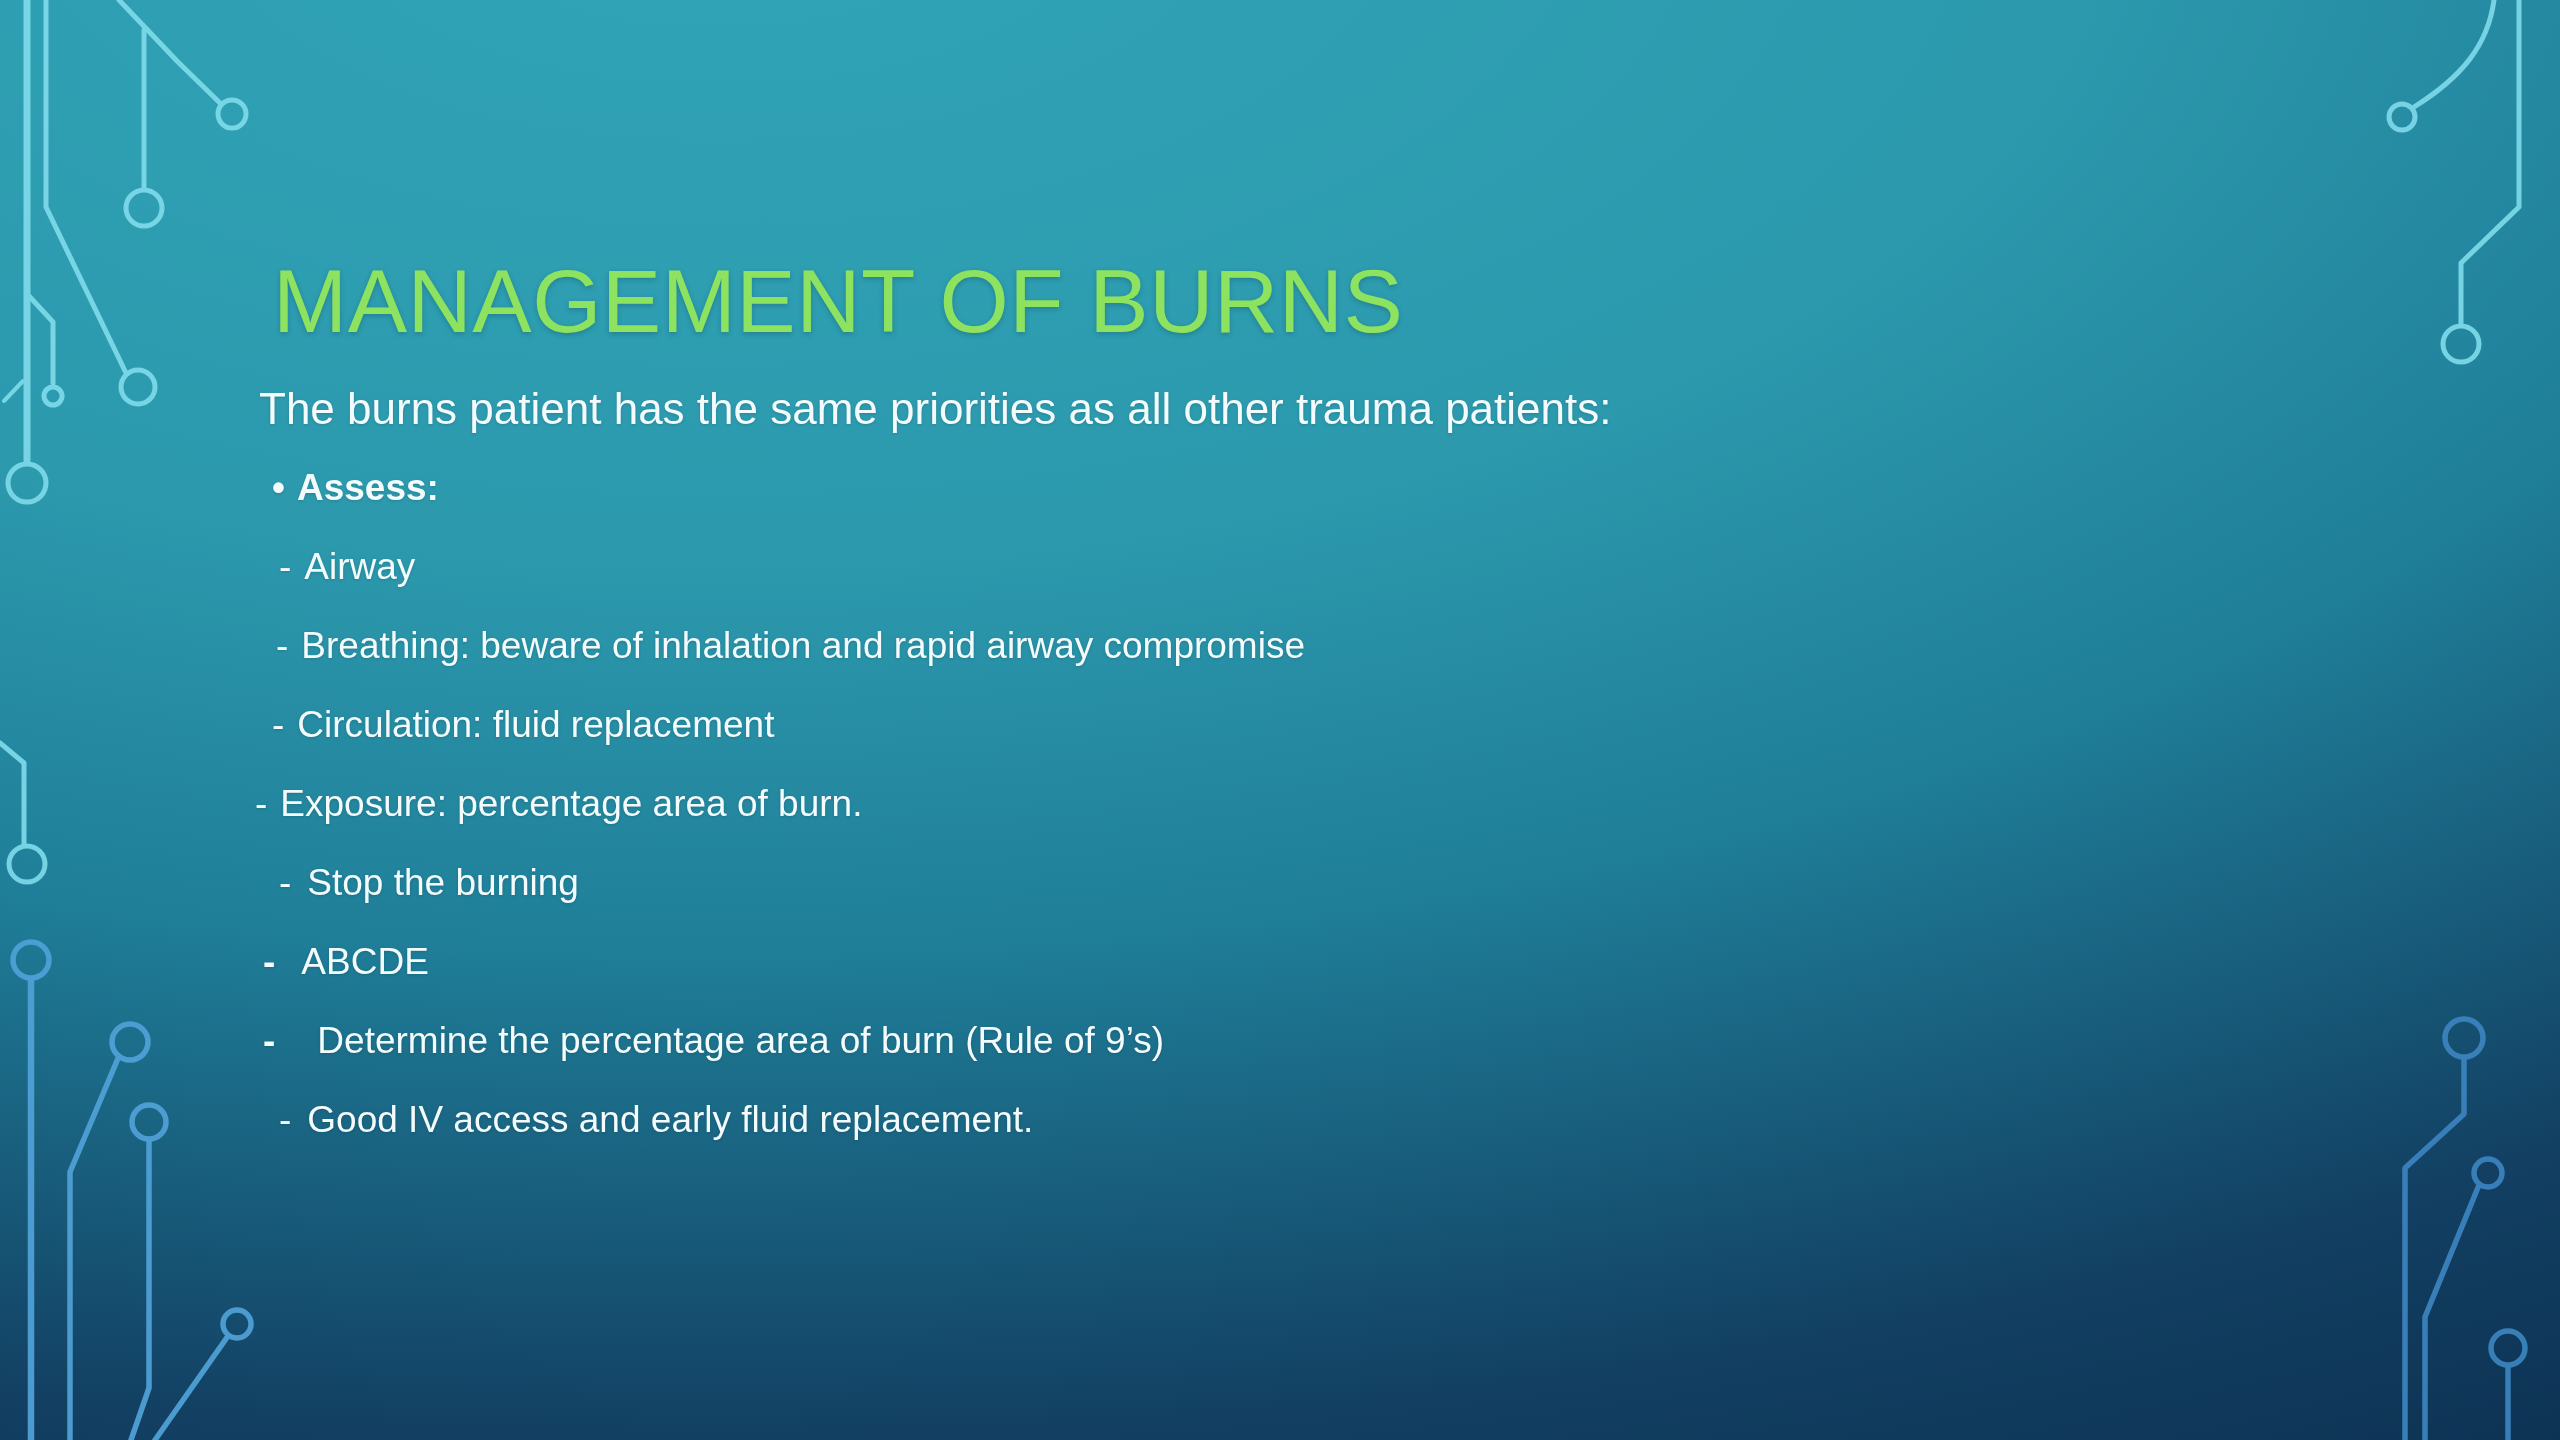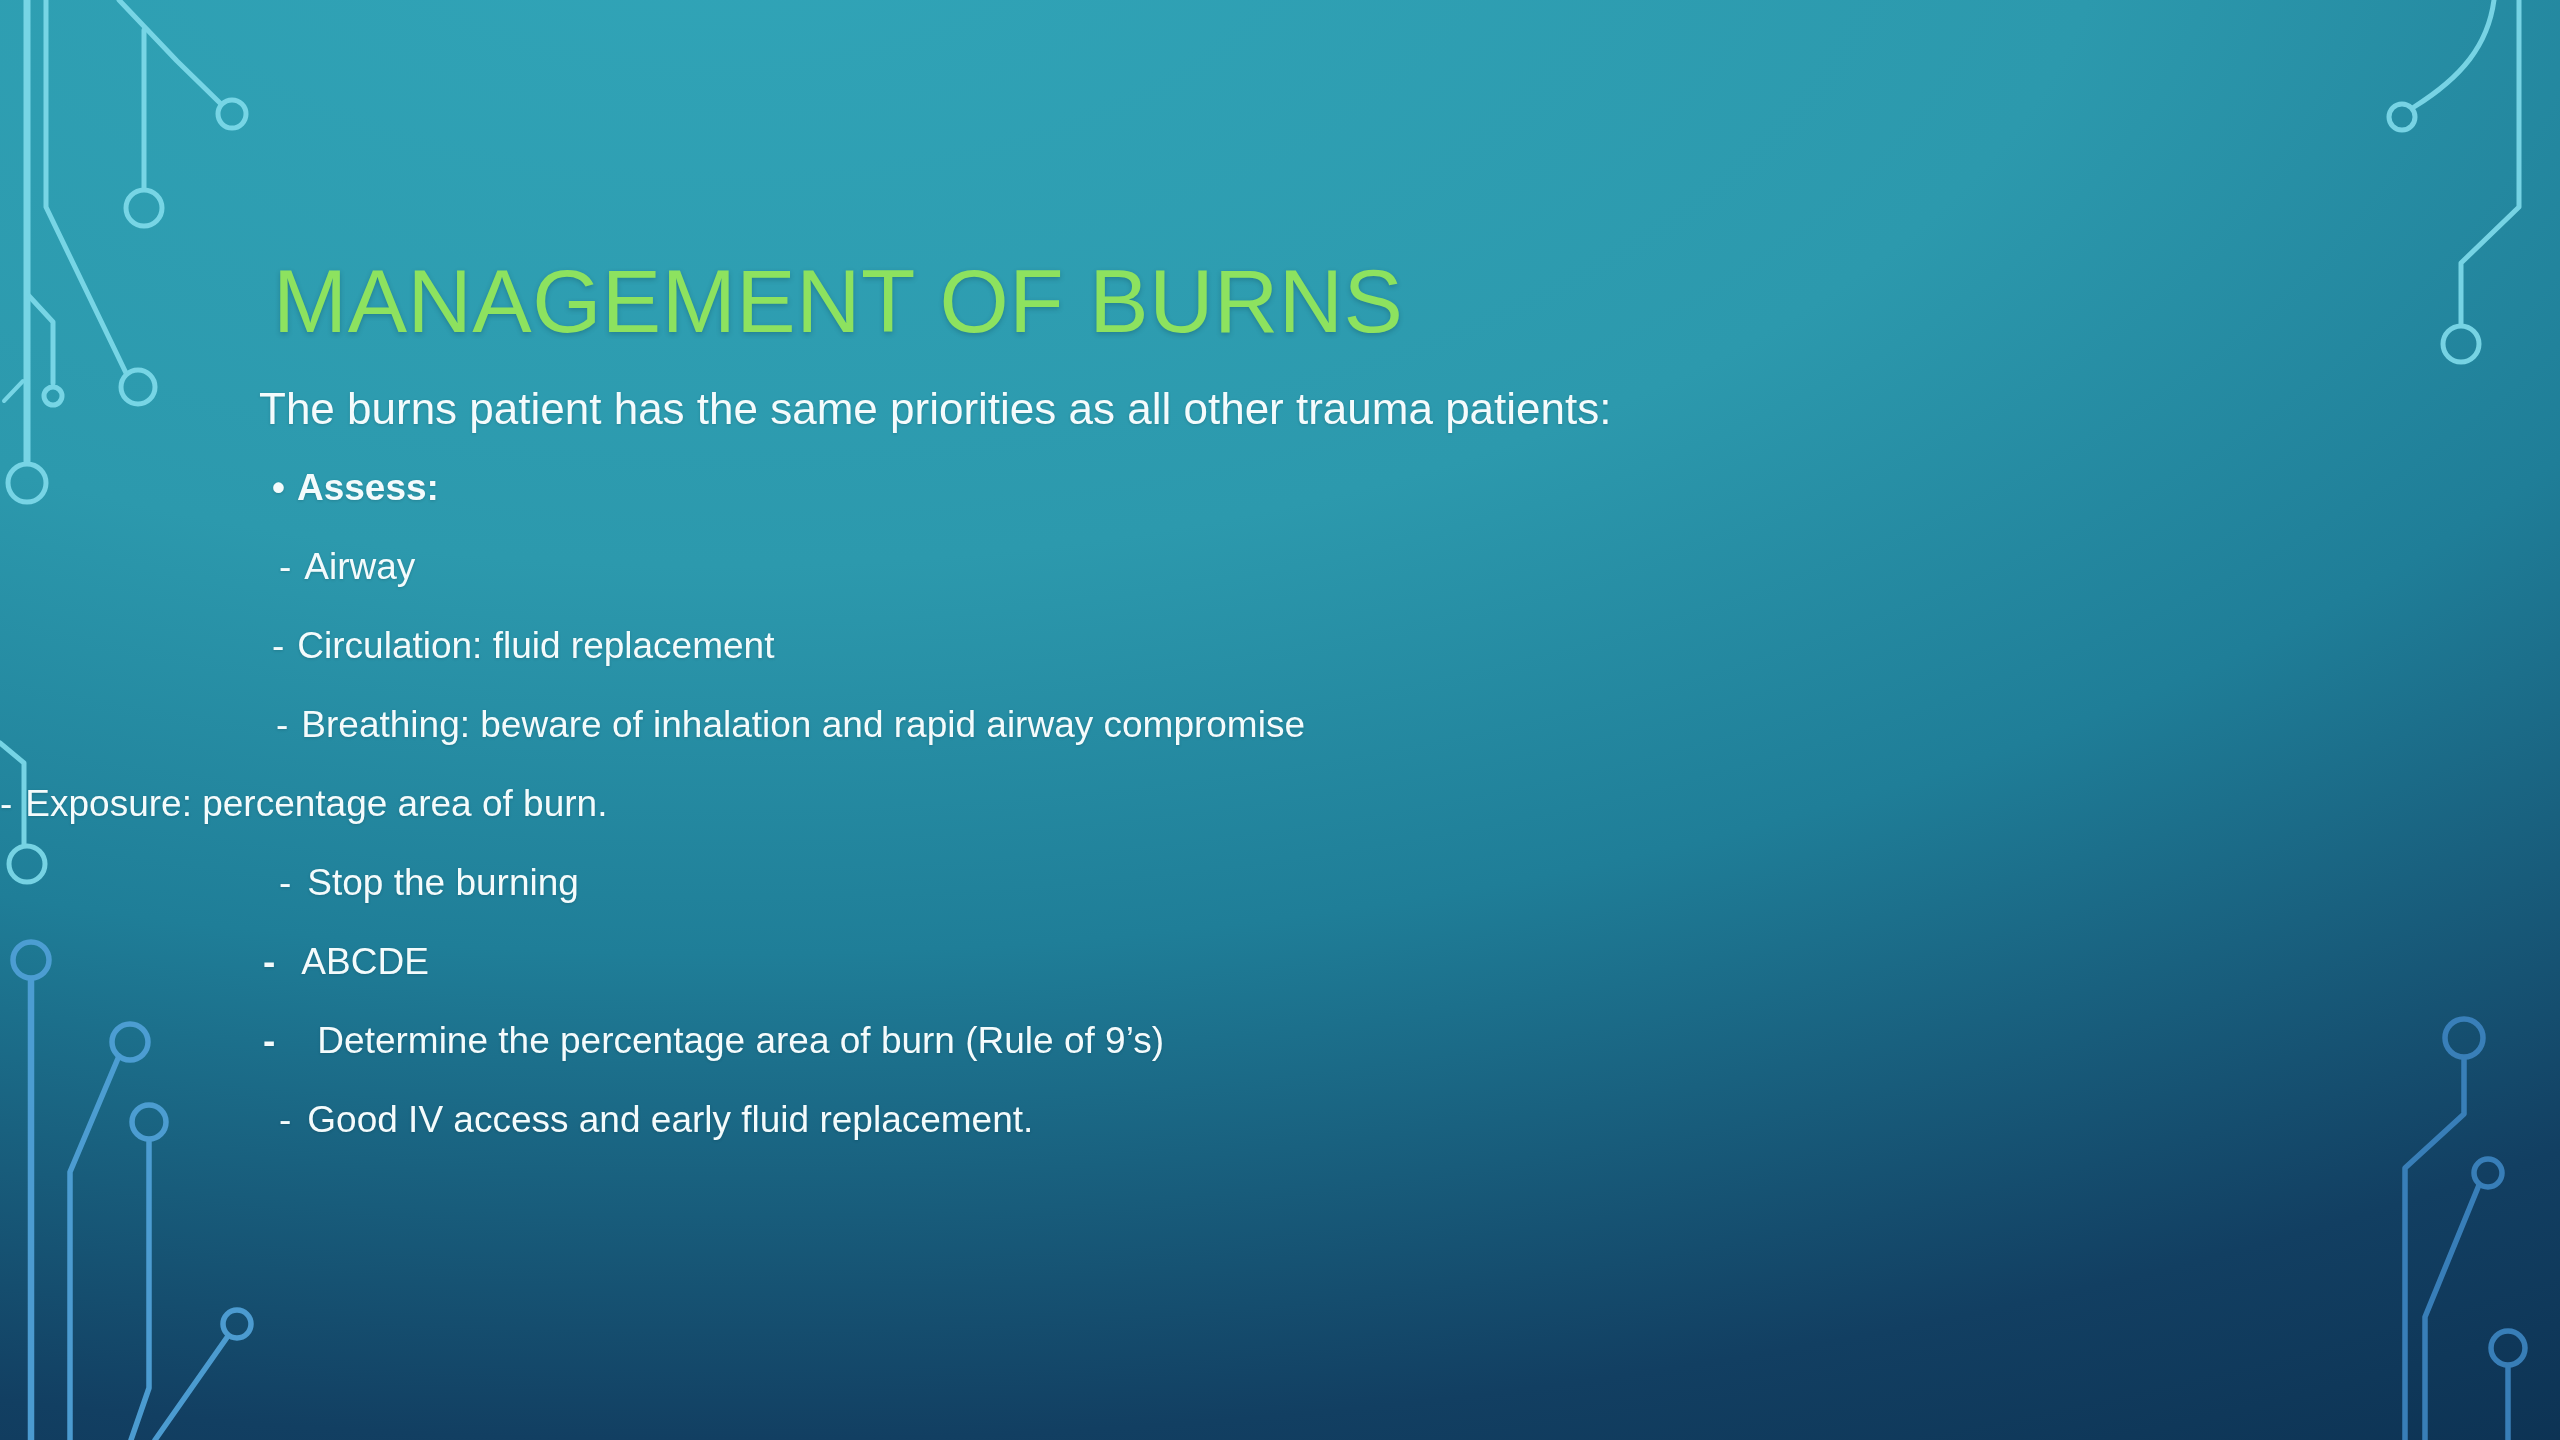--- a/index.html
+++ b/index.html
@@ -108,30 +108,30 @@
     <div class="line intro" style="padding-left:259px">The burns patient has the same priorities as all other trauma patients:</div>
 
     <div class="line" style="padding-left:272px">
       <span class="mk bold" style="margin-right:12px">•</span><span class="bold">Assess:</span>
     </div>
 
     <div class="line" style="padding-left:279px">
       <span class="mk" style="margin-right:13px">-</span><span>Airway</span>
     </div>
 
+    <div class="line" style="padding-left:276px">
+      <span class="mk" style="margin-right:13px">-</span><span>Breathing: beware of inhalation and rapid airway compromise</span>
+    </div>
+
     <div class="line" style="padding-left:272px">
       <span class="mk" style="margin-right:13px">-</span><span>Circulation: fluid replacement</span>
     </div>
 
-    <div class="line" style="padding-left:276px">
-      <span class="mk" style="margin-right:13px">-</span><span>Breathing: beware of inhalation and rapid airway compromise</span>
-    </div>
 
-
-    <div class="line" style="">
+    <div class="line" style="padding-left:255px">
       <span class="mk" style="margin-right:13px">-</span><span>Exposure: percentage area of burn.</span>
     </div>
 
 
     <div class="line" style="padding-left:279px">
       <span class="mk" style="margin-right:16px">-</span><span>Stop the burning</span>
     </div>
 
     <div class="line" style="padding-left:263px">
       <span class="mk bold" style="margin-right:26px">-</span><span>ABCDE</span>

